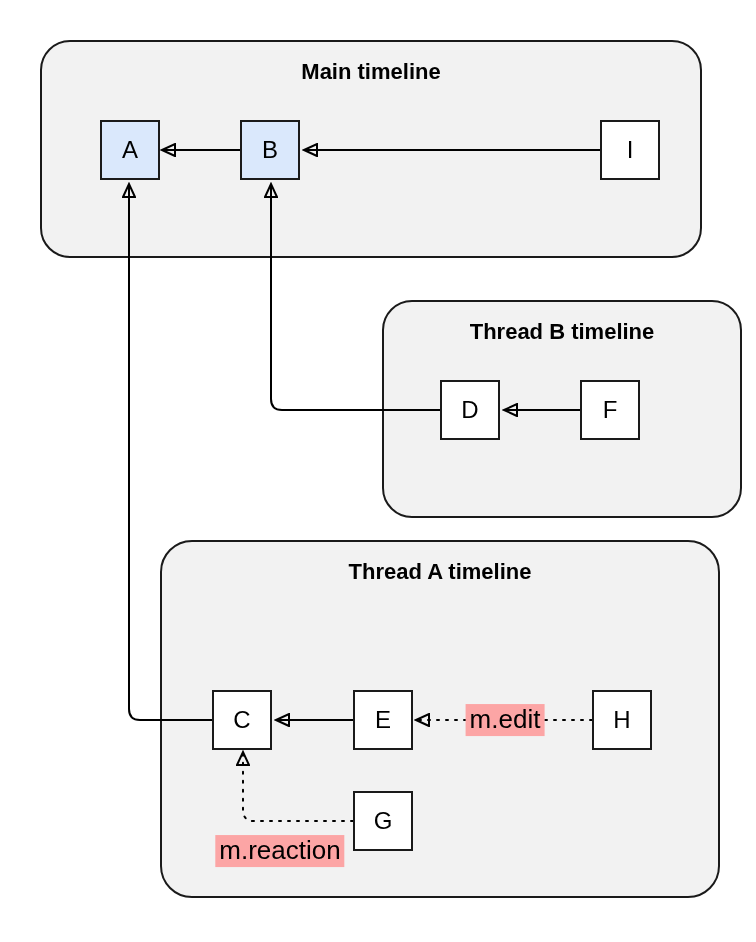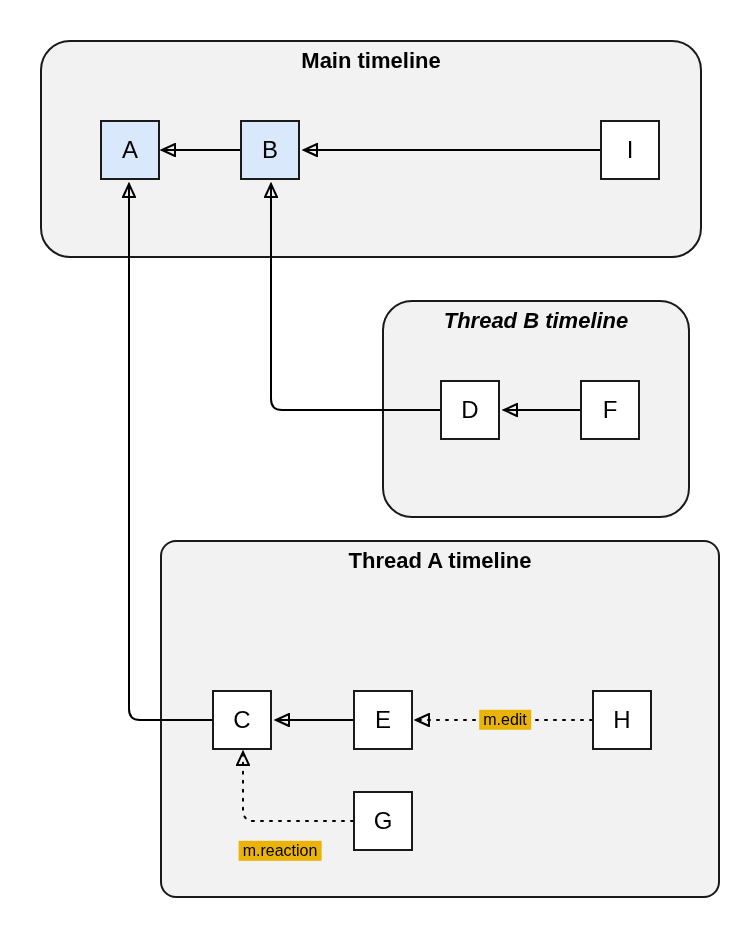--- a/index.html
+++ b/index.html
@@ -18,21 +18,21 @@
   .container {
     position: absolute;
     background: #f2f2f2;
     border: 2px solid #1a1a1a;
     border-radius: 30px;
     box-sizing: border-box;
   }
   .container-title {
     width: 100%;
     text-align: center;
-    padding-top: 6px;
+    padding-top: 17px;
     font-size: 22px;
     font-weight: bold;
     color: #000000;
     line-height: 1.2;
   }
   .edges-layer {
     position: absolute;
     left: 0;
     top: 0;
     width: 756px;
@@ -60,42 +60,42 @@
     justify-content: center;
     font-size: 24px;
     color: #000000;
   }
   .node.highlight {
     background: #dae8fc;
   }
   .edge-label {
     position: absolute;
     transform: translate(-50%, -50%);
-    background: #eab308;
+    background: #fca5a5;
     color: #000000;
-    font-size: 16px;
+    font-size: 26px;
     line-height: 1.15;
     padding: 1px 4px;
     white-space: nowrap;
   }
 </style>
 </head>
 <body>
 
 <div class="stage">
 
   <div class="container" style="left:40px; top:40px; width:662px; height:218px;">
     <div class="container-title">Main timeline</div>
   </div>
 
-  <div class="container" style="left:382px; top:300px; width:308px; height:218px;font-style:italic;">
+  <div class="container" style="left:382px; top:300px; width:360px; height:218px;">
     <div class="container-title">Thread B timeline</div>
   </div>
 
-  <div class="container" style="left:160px; top:540px; width:560px; height:358px; border-radius:16px;">
+  <div class="container" style="left:160px; top:540px; width:560px; height:358px; border-radius:32px;">
     <div class="container-title">Thread A timeline</div>
   </div>
 
   <svg class="edges-layer" viewBox="0 0 756 942" xmlns="http://www.w3.org/2000/svg">
     <defs>
       <marker id="arrow" markerUnits="userSpaceOnUse" markerWidth="16" markerHeight="14" refX="13" refY="7" orient="auto">
         <path d="M1,1 L14,7 L1,13 Z" fill="#000000" stroke="none"></path>
       </marker>
     </defs>
 

